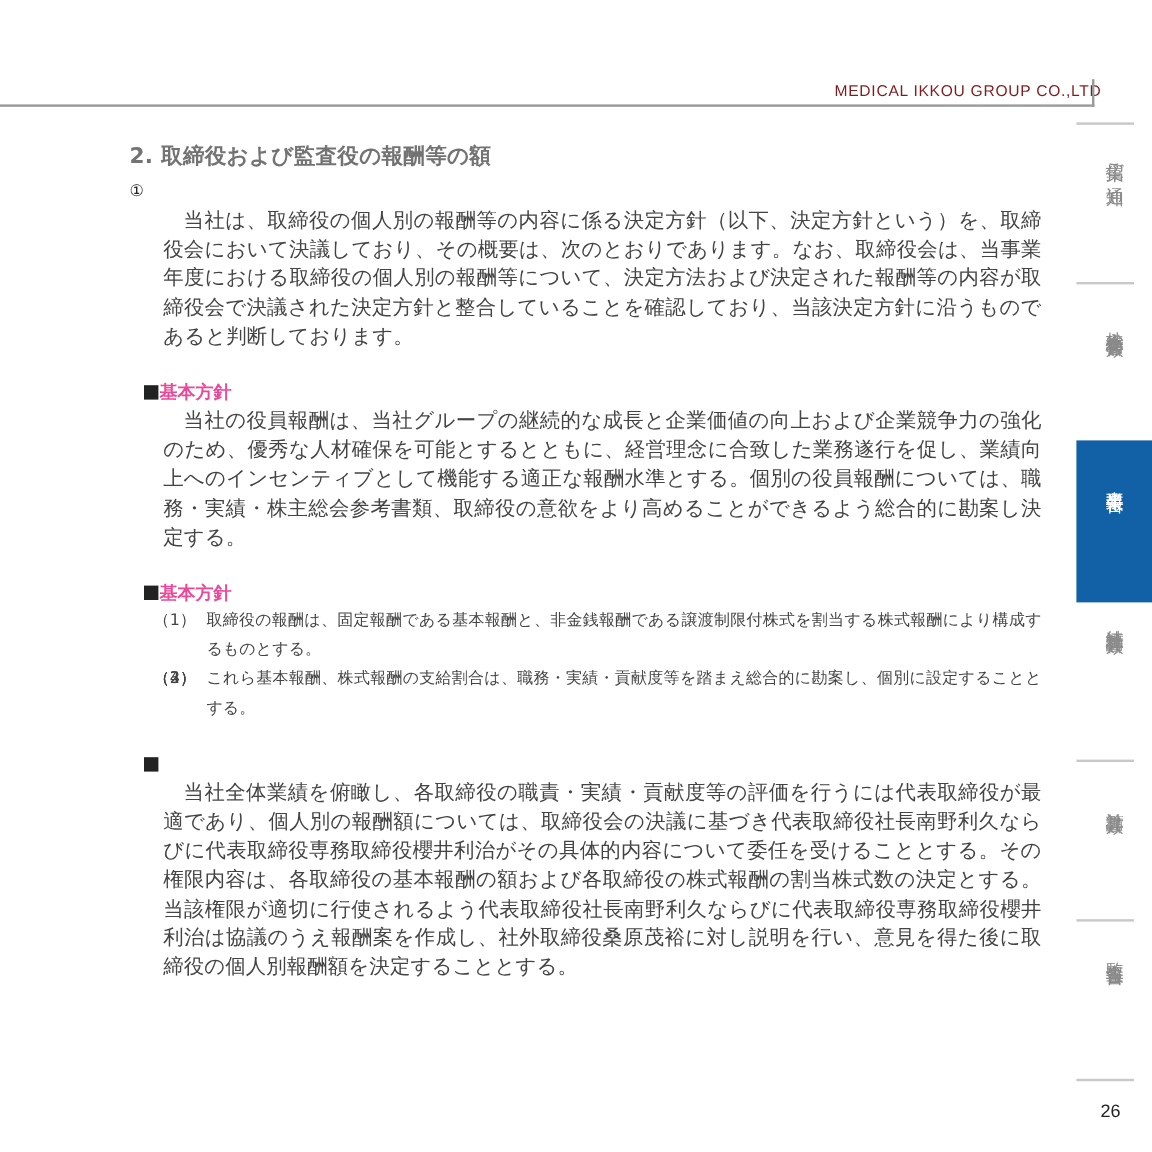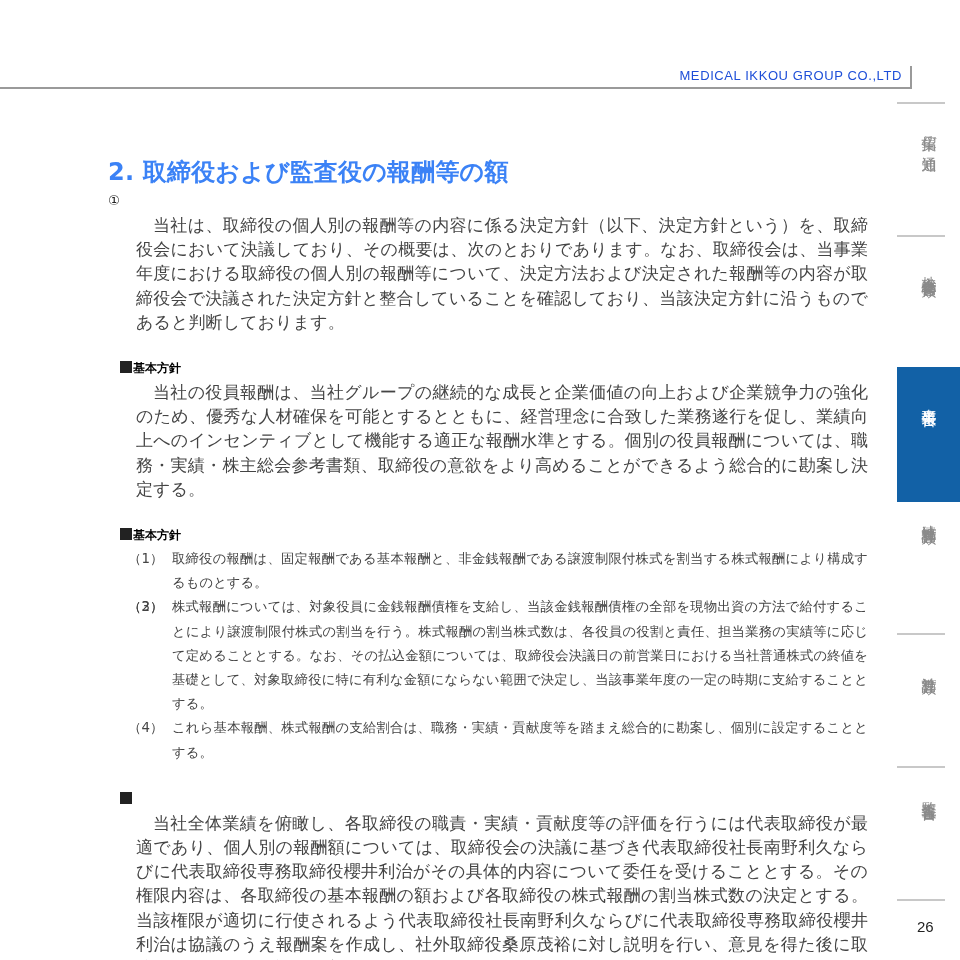--- a/index.html
+++ b/index.html
@@ -8,44 +8,44 @@
 
     .header-line {
       position: absolute; left: 0; top: 87px; width: 912px; height: 2px;
       background: #9a9a9a;
     }
     .header-tick {
       position: absolute; left: 910px; top: 66px; width: 2px; height: 23px;
       background: #9a9a9a;
     }
     .company-name {
-      position: absolute; right: 58px; top: 68px;
+      position: absolute; right: 42px; top: 68px;
       font-family: "Liberation Sans", sans-serif; font-size: 13px; letter-spacing: 0.6px;
-      color: #1d4ed8; white-space: nowrap;
+      color: #7f1d1d; white-space: nowrap;
     }
 
     .content { position: absolute; left: 108px; top: 118px; width: 760px; }
 
     .section-title {
-      font-size: 24px; font-weight: bold; color: #3b82f6;
-      height: 26px; line-height: 26px; margin-bottom: 4px; letter-spacing: 0.2px; margin-top: 41px;
+      font-size: 18px; font-weight: bold; color: #737373;
+      height: 26px; line-height: 26px; margin-bottom: 4px; letter-spacing: 0.2px;
     }
     .sub-title {
       font-size: 13.3px; font-weight: bold; color: #222;
       height: 24px; line-height: 24px; position: relative; padding-left: 28px;
     }
     .sub-title .num { position: absolute; left: 0; top: 0; font-weight: normal; }
 
     .para {
       font-size: 17px; line-height: 24.2px; color: #444;
       margin-left: 28px; text-align: justify; text-indent: 1em;
       letter-spacing: 0.1px;
     }
     .block-head {
-      font-size: 12px; font-weight: bold; color: #000000;
+      font-size: 15px; font-weight: bold; color: #ec4899;
       height: 24px; line-height: 24px; margin-left: 12px; margin-top: 22px;
     }
     .block-head .sq { display: inline-block; width: 12px; height: 12px; background: #222; vertical-align: -1px; margin-right: 1px; }
 
     .list { margin-left: 20px; }
     .list-item {
       font-size: 13.3px; line-height: 24.2px; color: #444;
       position: relative; padding-left: 44px; text-align: justify; letter-spacing: 0.1px;
     }
     .list-item .lnum { position: absolute; left: 0; top: 0; }
@@ -94,21 +94,20 @@
   <div class="list">
     <div class="list-item">
       <span class="lnum">（1）</span>
       <span>取締役の報酬は、固定報酬である基本報酬と、非金銭報酬である譲渡制限付株式を割当する株式報酬により構成するものとする。</span>
     </div>
     <div class="list-item">
       <span class="lnum">（2）</span>
     </div>
     <div class="list-item">
       <span class="lnum">（3）</span>
-      <span>株式報酬については、対象役員に金銭報酬債権を支給し、当該金銭報酬債権の全部を現物出資の方法で給付することにより譲渡制限付株式の割当を行う。株式報酬の割当株式数は、各役員の役割と責任、担当業務の実績等に応じて定めることとする。なお、その払込金額については、取締役会決議日の前営業日における当社普通株式の終値を基礎として、対象取締役に特に有利な金額にならない範囲で決定し、当該事業年度の一定の時期に支給することとする。</span>
     </div>
     <div class="list-item">
       <span class="lnum">（4）</span>
       <span>これら基本報酬、株式報酬の支給割合は、職務・実績・貢献度等を踏まえ総合的に勘案し、個別に設定することとする。</span>
     </div>
   </div>
 
   <div class="block-head">
     <span class="sq"></span>
   </div>

